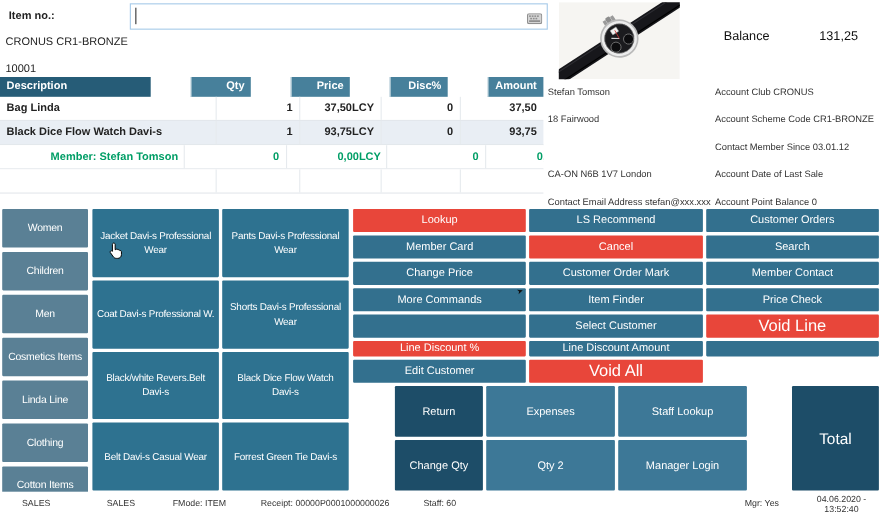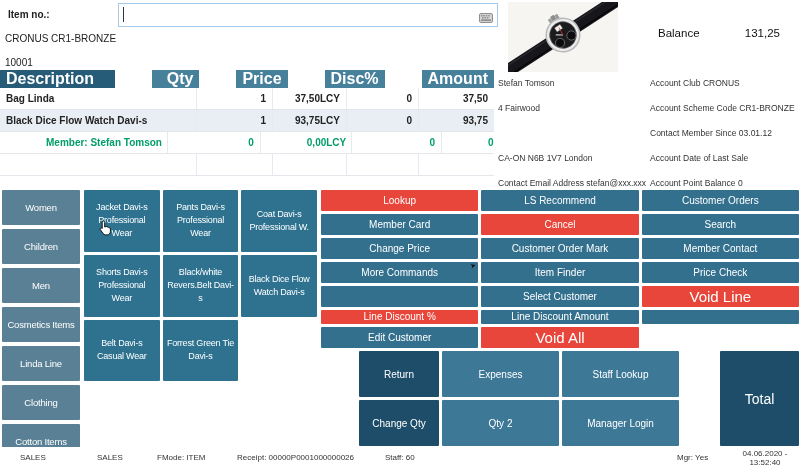--- a/index.html
+++ b/index.html
@@ -11,21 +11,21 @@
   .itemno-label{position:absolute;left:8px;top:9px;font-size:10px;color:#222;font-weight:bold;}
   .item-input{position:absolute;left:118px;top:3px;width:378px;height:22px;background:#fff;
               border:1.5px solid #a6cae9;}
   .caret{position:absolute;left:4px;top:3px;width:1px;height:15px;background:#333;}
   .kbd-icon{position:absolute;right:4px;top:5px;width:14px;height:10px;}
   .store-name{position:absolute;left:5px;top:33px;font-size:10px;color:#222;}
   .terminal-id{position:absolute;left:5px;top:57px;font-size:10px;color:#222;}
 
   
   .rtable{position:absolute;left:0;top:70px;width:494px;}
-  .rhead{display:flex;height:18px;line-height:18px;font-size:16px;font-weight:bold;color:#fff;gap:36px;}
+  .rhead{display:flex;height:18px;line-height:18px;font-size:10px;font-weight:bold;color:#fff;gap:36px;}
   .hc{box-sizing:border-box;padding:0 6px;background:var(--header_num);text-align:right;border-left:1px solid #fff;}
   .hc-desc{background:var(--header_desc);text-align:left;border-left:none;}
   .rrow{display:flex;height:21px;line-height:21px;font-size:10px;color:#222;background:#fff;
         border-bottom:1px solid #e3e7ec;}
   .rrow.alt{background:var(--row_alt);}
   .rrow.member .cell{color:var(--member_green);margin-left:40px;}
   .cell{box-sizing:border-box;padding:0 6px;text-align:right;border-right:1px solid #e6eaee;
         white-space:nowrap;overflow:hidden;font-weight:bold;}
   .cell:last-child{border-right:none;}
   .c-desc{width:197px;text-align:left;}
@@ -42,21 +42,21 @@
   .cust-line{height:25px;line-height:25px;white-space:nowrap;}
 
   
   button{border:none;padding:0 3px;color:#fff;border-radius:1px;cursor:default;
          display:flex;align-items:center;justify-content:center;text-align:center;
          font-family:"Liberation Sans","DejaVu Sans",sans-serif;position:relative;}
   .cats{position:absolute;left:2px;top:190px;width:78px;height:269px;
         display:grid;grid-template-rows:repeat(7,1fr);gap:4px;}
   .cats button{background:var(--category);font-size:9.5px;letter-spacing:-0.2px;}
   .prods{position:absolute;left:84px;top:190px;width:233px;height:256px;
-         display:grid;grid-template-columns:1fr 1fr 1fr;grid-template-rows:repeat(4,1fr);gap:3px;}
+         display:grid;grid-template-columns:1fr 1fr;grid-template-rows:repeat(4,1fr);gap:3px;}
   .prods button{background:var(--product);font-size:9px;letter-spacing:-0.2px;line-height:1.45;}
   .actions{position:absolute;left:321px;top:190px;width:478px;height:158px;
            display:grid;grid-template-columns:repeat(3,1fr);grid-template-rows:repeat(4,1fr);gap:3px;}
   .actions button{font-size:10px;line-height:1.4;}
   .actions button.teal{background:var(--teal);}
   .actions button.red{background:var(--red);}
   .actions button.big{font-size:15px;}
   .mc-arrow{position:absolute;top:0px;right:2px;font-size:7px;color:#111;line-height:7px;
             transform:rotate(-18deg);}
   .bgrid{position:absolute;left:321px;top:351px;width:478px;height:95px;
@@ -161,21 +161,21 @@
         <circle cx="61.8" cy="38" r="4.6" fill="#0c0c0e" stroke="#7d7d7d" stroke-width="0.7"></circle>
         <line x1="55" y1="33" x2="49" y2="29" stroke="#cfcfcf" stroke-width="1.1"></line>
         <line x1="55" y1="33" x2="55.6" y2="24.5" stroke="#c33" stroke-width="0.7"></line>
       </g>
     </svg>
   </div>
   <span class="balance-label">Balance</span>
   <span class="balance-value">131,25</span>
   <div class="cust-col left" id="custL">
       <div class="cust-line">Stefan Tomson</div>
-      <div class="cust-line">4 Fairwood</div>
+      <div class="cust-line">18 Fairwood</div>
       <div class="cust-line"></div>
       <div class="cust-line">CA-ON N6B 1V7 London</div>
       <div class="cust-line">Contact Email Address stefan@xxx.xxx</div>
     </div>
   <div class="cust-col right" id="custR">
       <div class="cust-line">Account Club CRONUS</div>
       <div class="cust-line">Account Scheme Code CR1-BRONZE</div>
       <div class="cust-line">Contact Member Since 03.01.12</div>
       <div class="cust-line">Account Date of Last Sale</div>
       <div class="cust-line">Account Point Balance 0</div>

